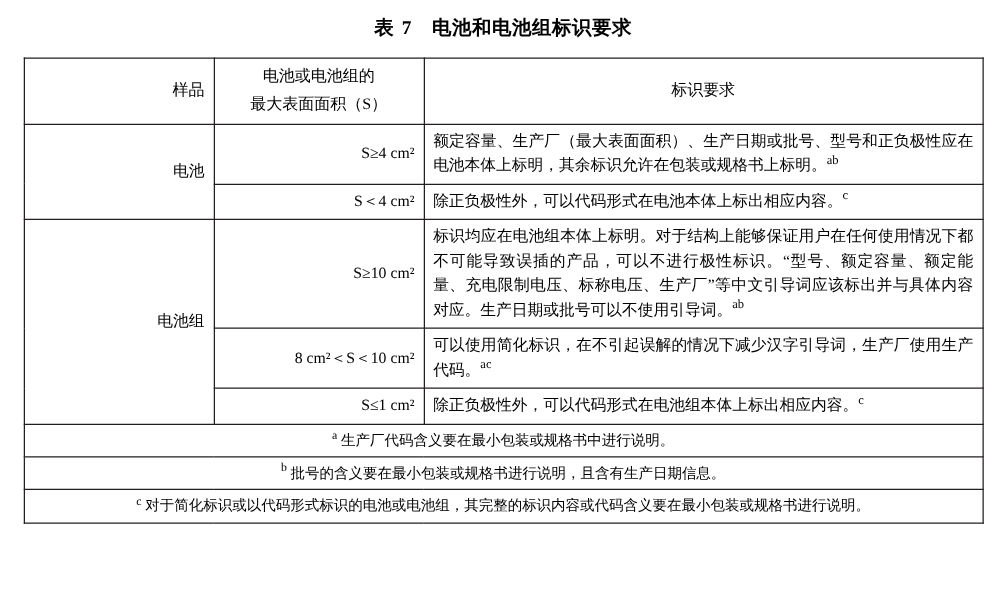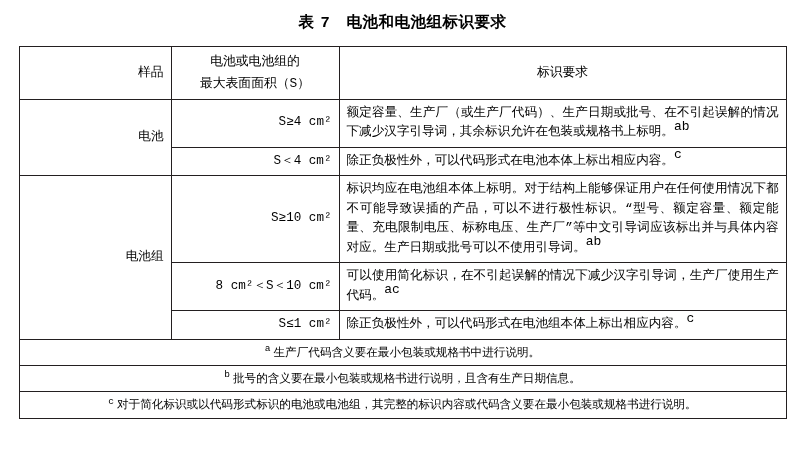--- a/index.html
+++ b/index.html
@@ -12,21 +12,20 @@
     height: 472px;
     font-family: "Liberation Serif", "DejaVu Serif", serif;
     color: #000000;
     overflow: hidden;
   }
   .page {
     position: relative;
     width: 805px;
     height: 472px;
     box-sizing: border-box;
-    font-family: Liberation Mono, monospace;
   }
   .table-title {
     text-align: center;
     font-size: 15.5px;
     font-weight: bold;
     letter-spacing: 0.5px;
     padding-top: 12px;
     padding-bottom: 13px;
   }
   .table-title .t-num {
@@ -69,21 +68,21 @@
     width: 447px;
   }
   .cell-center {
     text-align: right;
   }
   .cell-just {
     text-align: justify;
     text-justify: inter-ideograph;
   }
   .sup {
-    font-size: 13px;
+    font-size: 10px;
     vertical-align: super;
     line-height: 0;
     margin-top: 38px;
   }
   .note {
     font-size: 11.6px;
     line-height: 1.5;
     text-align: center;
     padding: 3px 8px 3px 8px;
   }
@@ -116,21 +115,21 @@
         <th class="hdr c-area hdr-2line">
           <div>电池或电池组的</div>
           <div>最大表面面积（S）</div>
         </th>
         <th class="hdr c-req">标识要求</th>
       </tr>
 
       <tr>
         <td class="cell-center" rowspan="2">电池</td>
         <td class="cell-center nowrap">S≥4 cm²</td>
-        <td class="cell-just"><span>额定容量、生产厂（或生产厂代码）、生产日期或批号、在不引起误解的情况下减少汉字引导词，其余标识允许在包装或规格书上标明。</span><span class="sup">ab</span></td>
+        <td class="cell-just"><span>额定容量、生产厂（最大表面面积）、生产日期或批号、型号和正负极性应在电池本体上标明，其余标识允许在包装或规格书上标明。</span><span class="sup">ab</span></td>
       </tr>
 
       <tr>
         <td class="cell-center nowrap">S＜4 cm²</td>
         <td class="cell-just"><span>除正负极性外，可以代码形式在电池本体上标出相应内容。</span><span class="sup">c</span></td>
       </tr>
 
       <tr>
         <td class="cell-center" rowspan="3">电池组</td>
         <td class="cell-center nowrap">S≥10 cm²</td>

